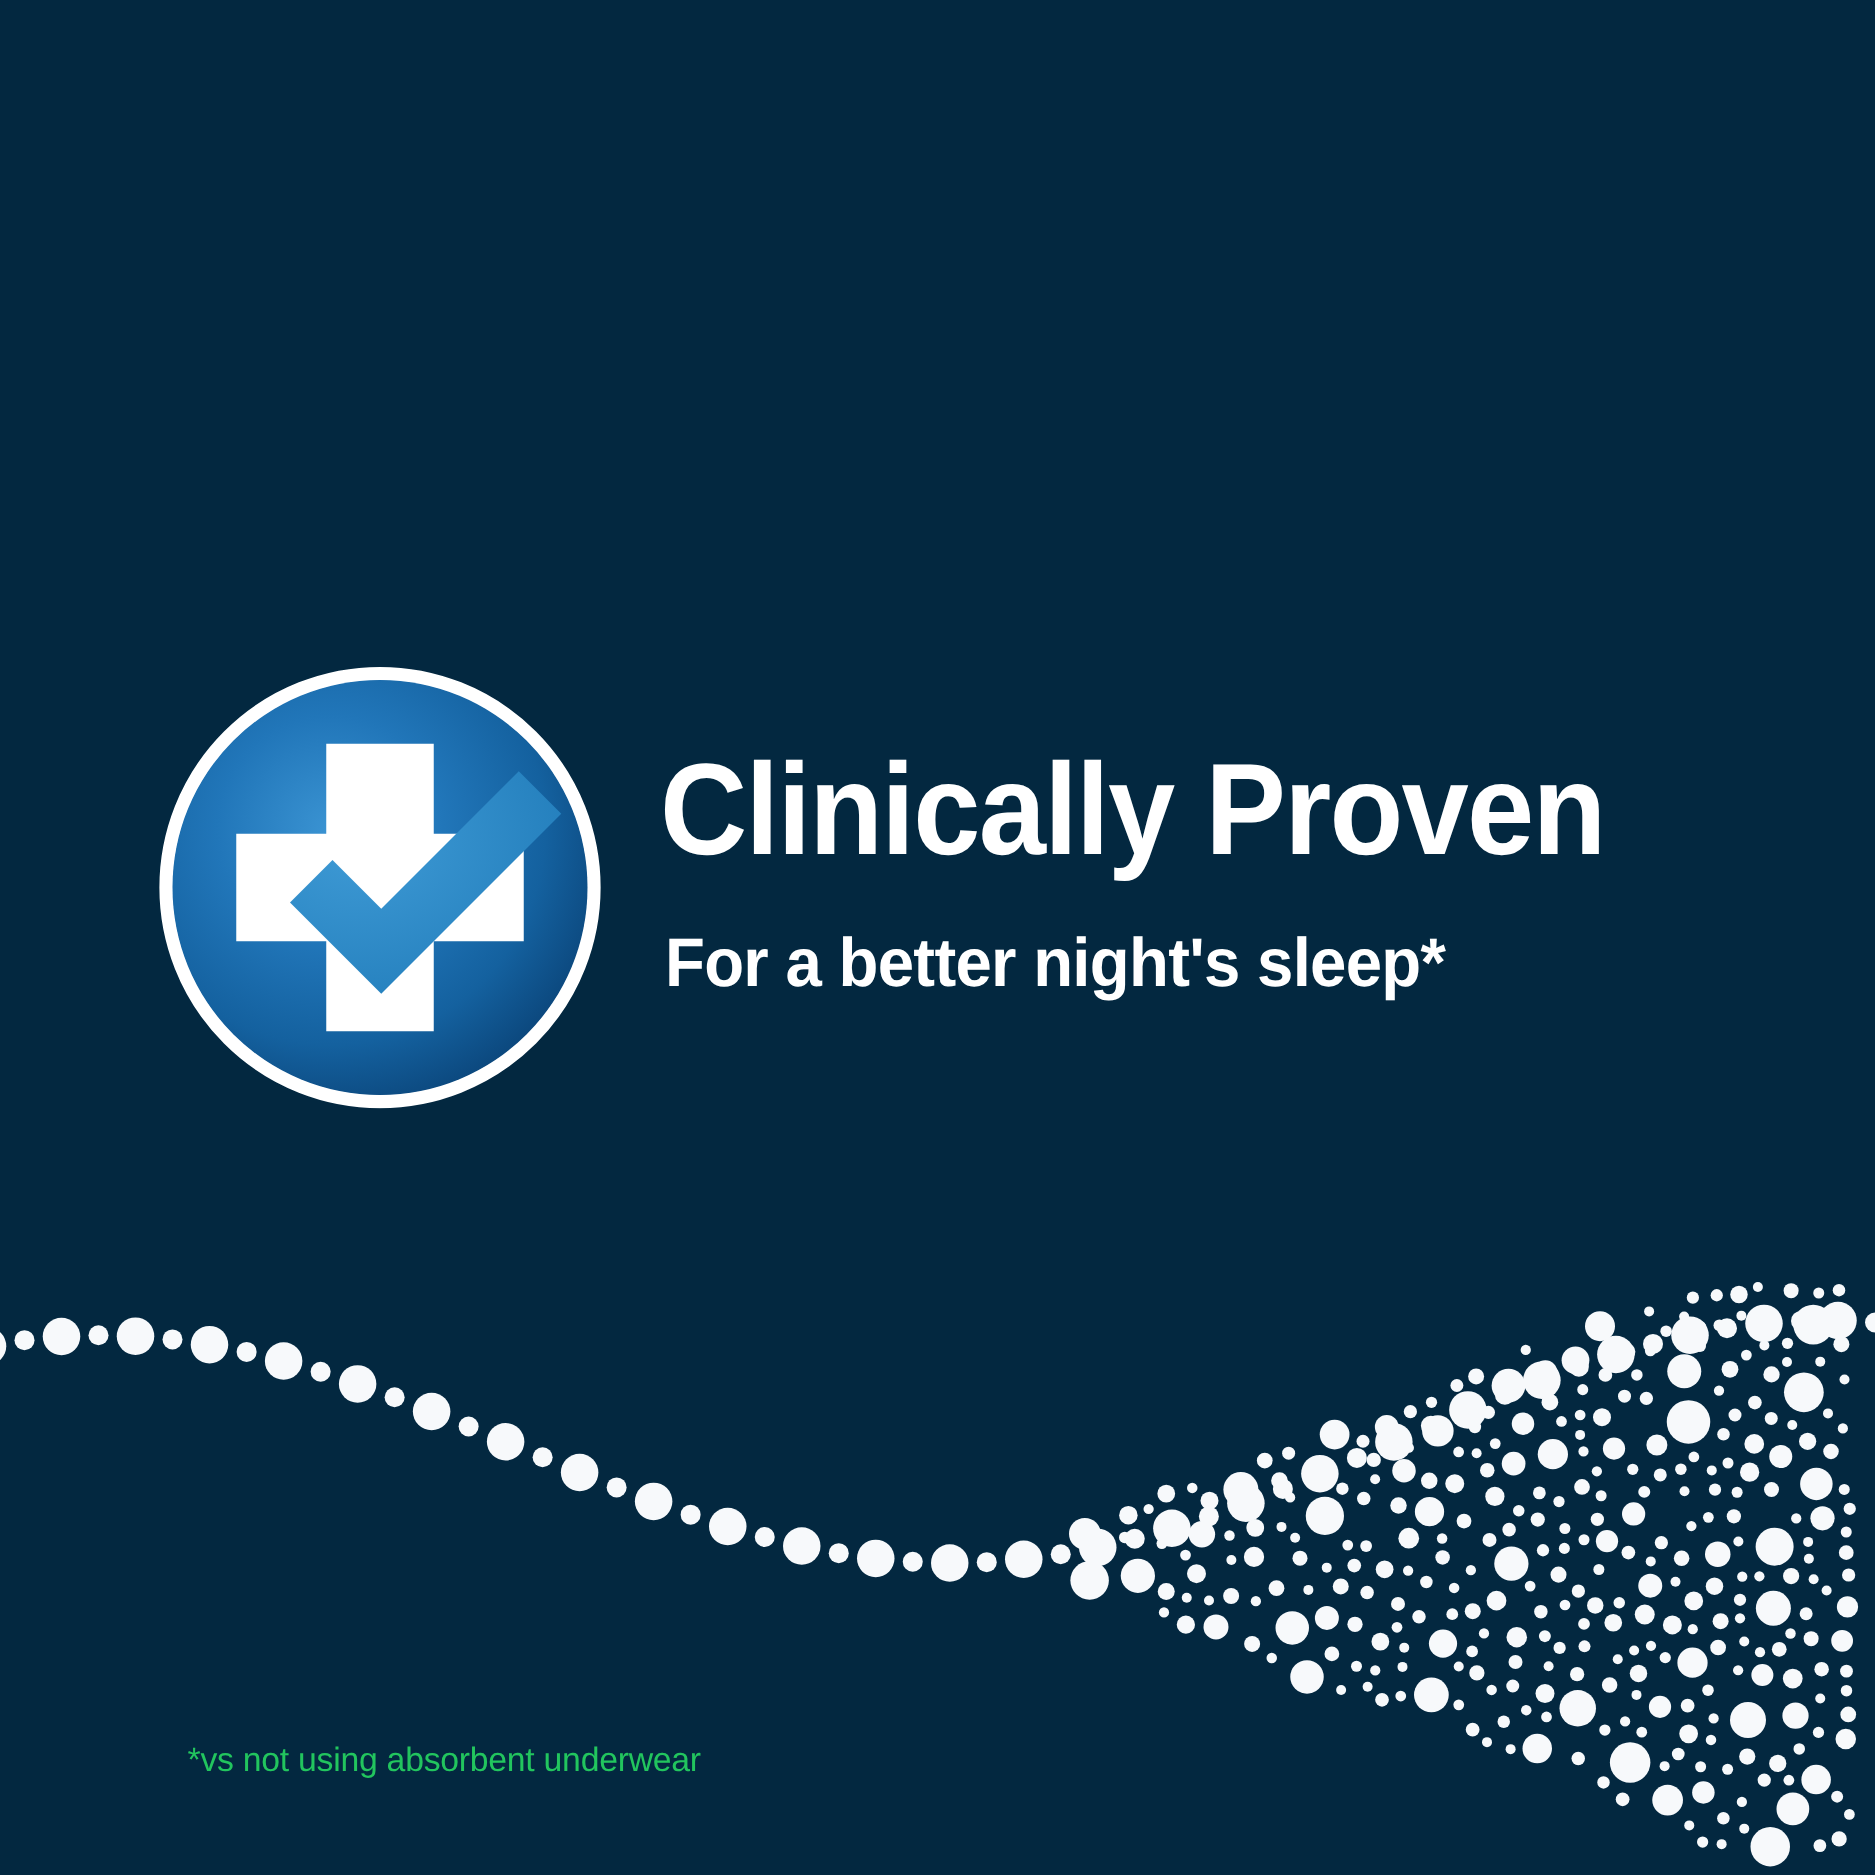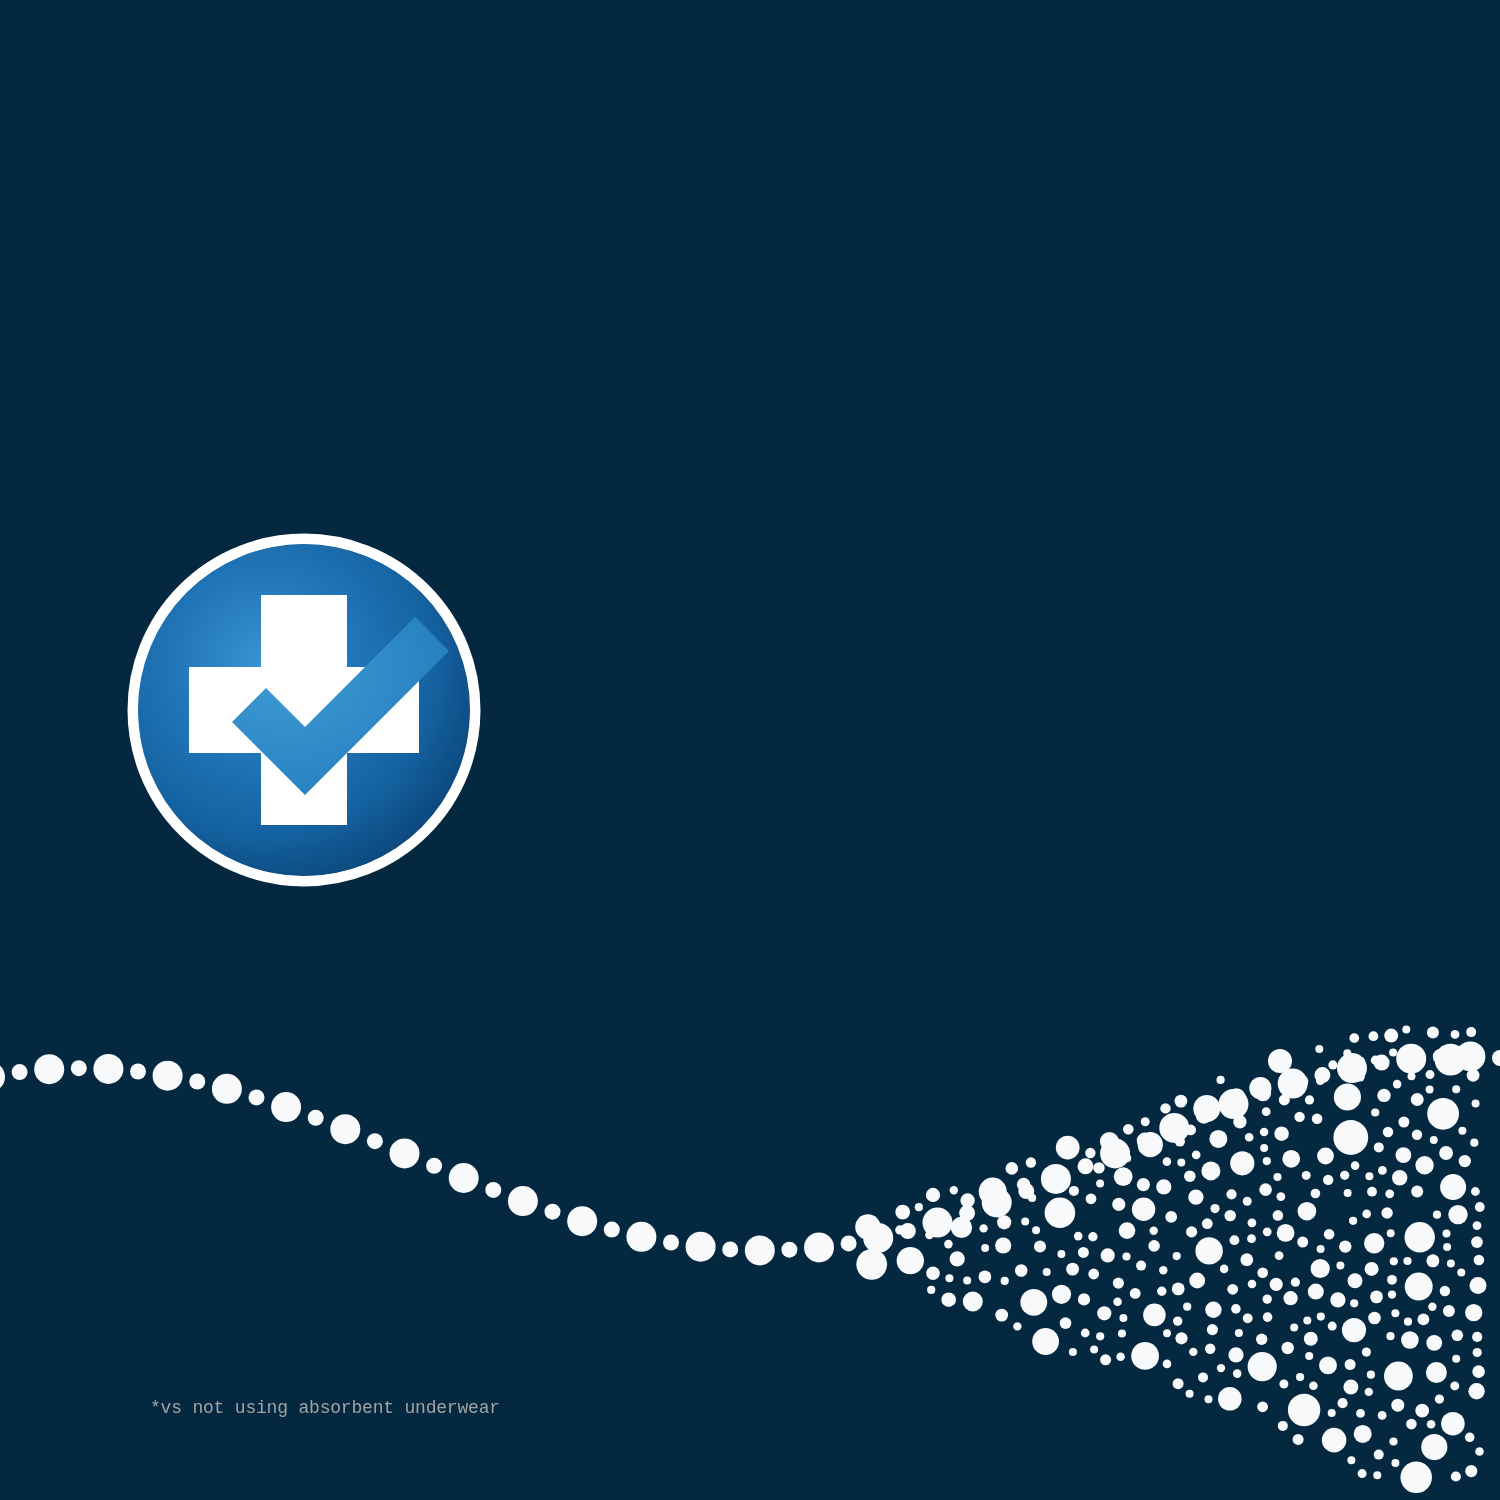--- a/index.html
+++ b/index.html
@@ -71,26 +71,26 @@
     transform-origin: left center;
     white-space: nowrap;
   }
 
   
   #footnote {
     position: absolute;
     left: 150px;
     top: 1393px;
     margin: 0;
-    font-family: Liberation Mono, monospace;
+    font-family: Liberation Sans, sans-serif;
     font-weight: 400;
-    font-size: 18px;
+    font-size: 27px;
     line-height: 30px;
     letter-spacing: -0.2px;
-    color: #a3a3a3;
+    color: #22c55e;
     white-space: nowrap;
   }
 </style>
 </head>
 <body>
 
 <div id="poster">
 
   <svg id="dot-layer" viewBox="0 0 1500 1500" width="1500" height="1500" xmlns="http://www.w3.org/2000/svg" aria-hidden="true">
     <g id="dot-cluster">
@@ -503,16 +503,20 @@
     <circle cx="177" cy="177" r="166" fill="url(#discGrad)"></circle>
 
     <g clip-path="url(#discClip)">
 
       <path fill="#ffffff" d="M134 62 h86 v72 h72 v86 h-72 v72 h-86 v-72 h-72 v-86 h72 z"></path>
 
       <path fill="url(#checkGrad)" d="M105 189 l34 -34 l39 39 l110 -110 l34 34 l-144 144 z"></path>
     </g>
   </svg>
 
+  <div id="headline-block">
+    <h1 id="headline">Clinically Proven</h1>
+    <p id="subhead">For a better night's sleep*</p>
+  </div>
 
   <p id="footnote">*vs not using absorbent underwear</p>
 
 </div>
 
 </body></html>

